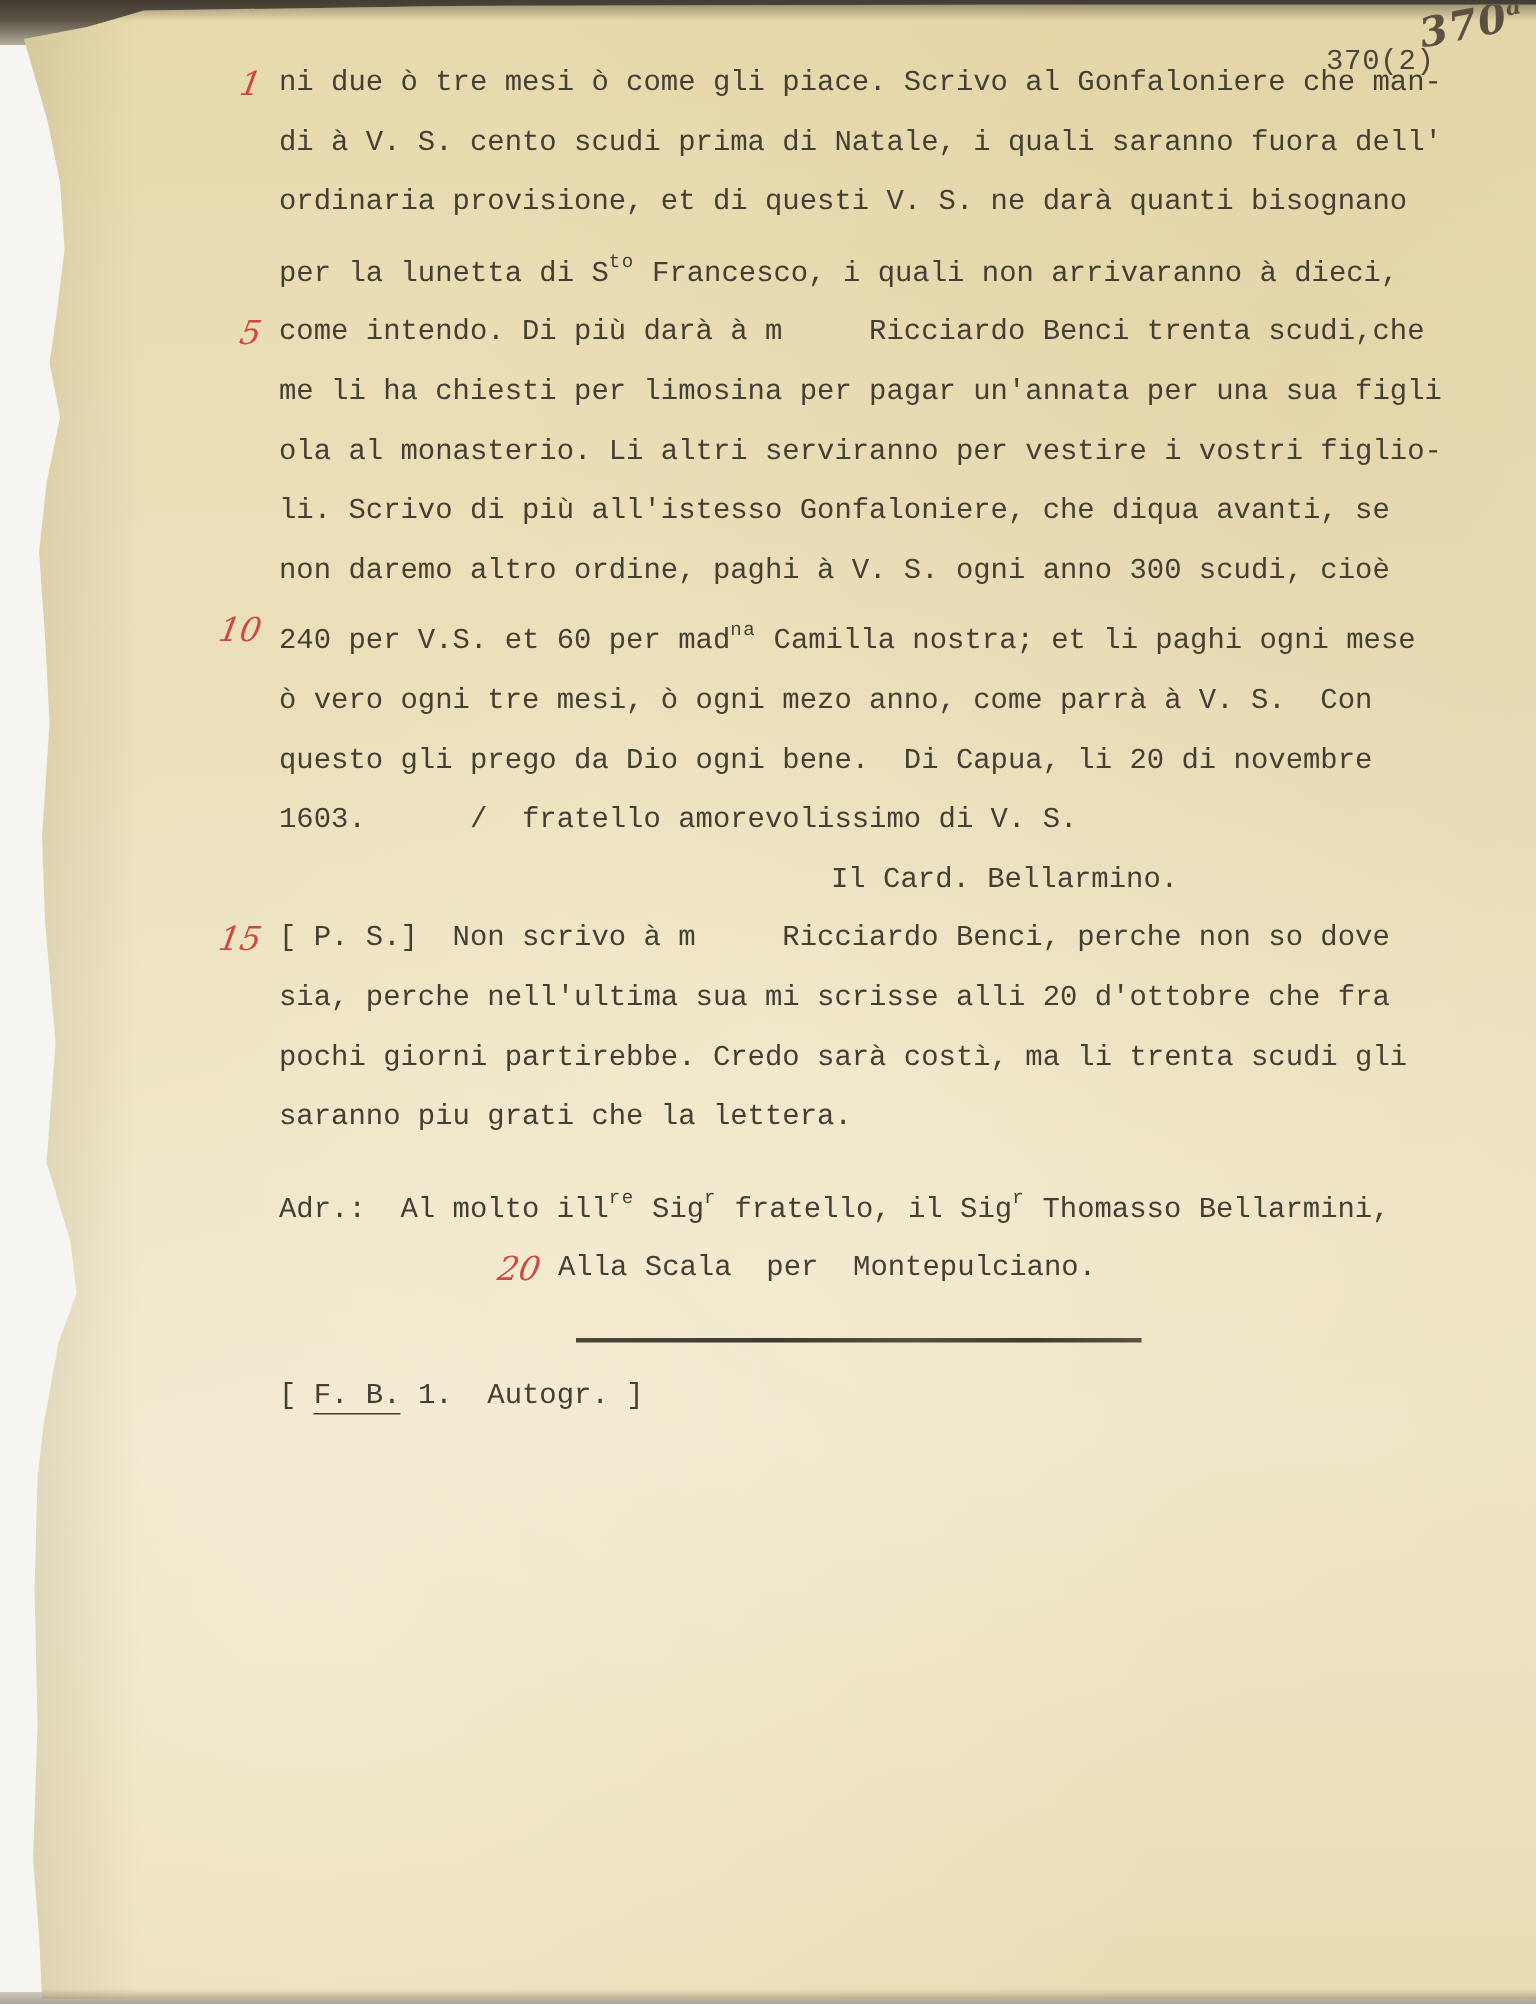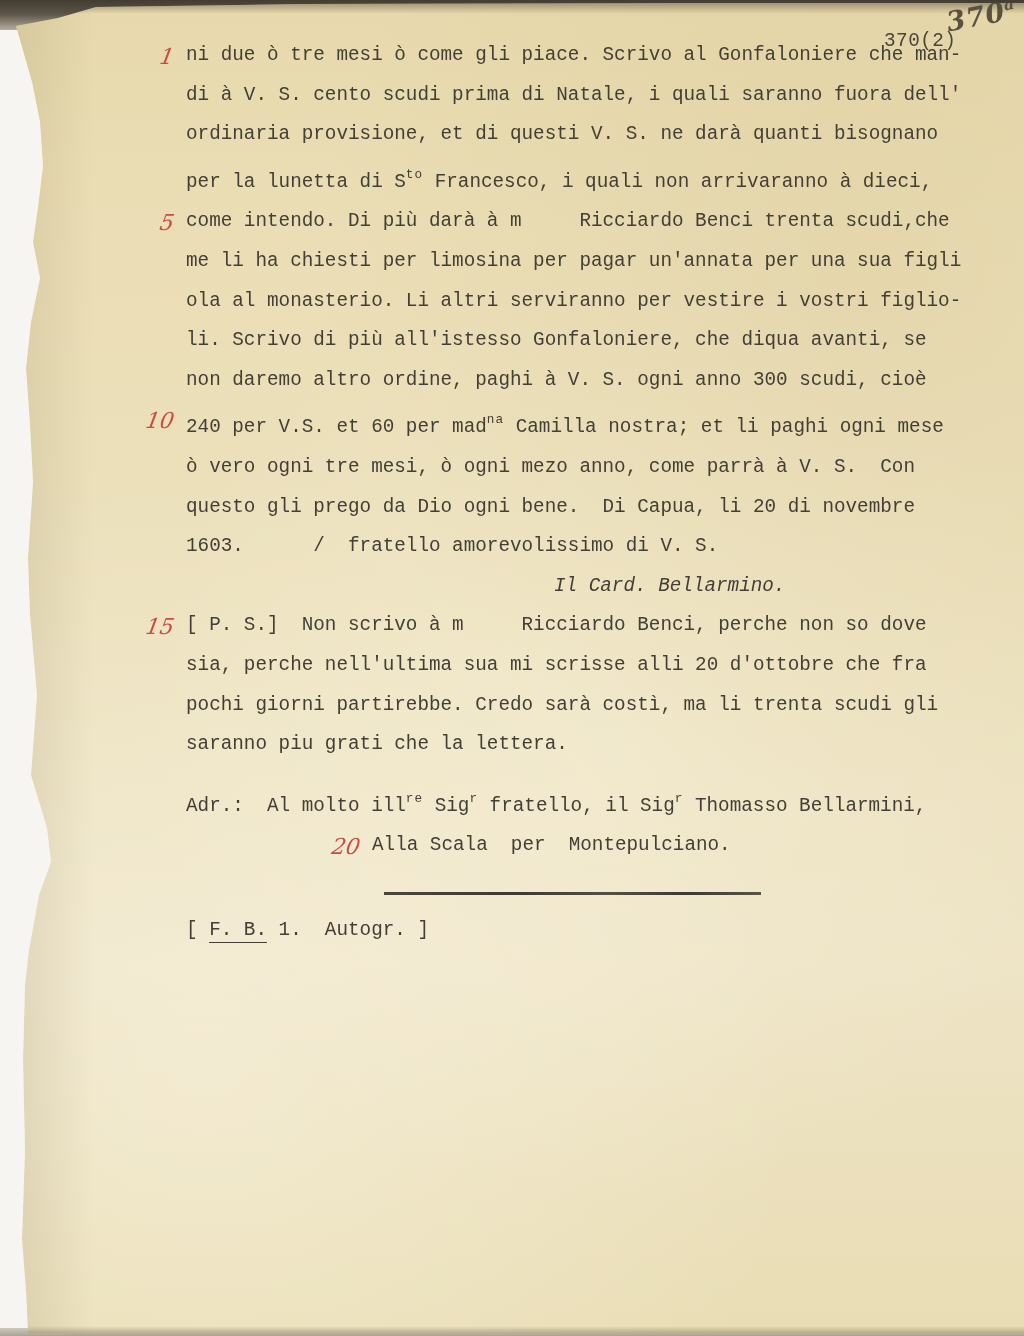--- a/index.html
+++ b/index.html
@@ -69,21 +69,21 @@
   }
   .line{position:relative;min-height:39.6px;}
   .line sup{font-size:0.66em;vertical-align:9px;letter-spacing:1px;margin-top:11px;}
   .useg{border-bottom:1.6px solid #433f35;padding-bottom:1px;}
   .mnum{
     position:absolute;left:-52px;top:1px;width:40px;text-align:right;
     font-family:"DejaVu Serif", serif;font-style:italic;
     font-size:22px;color:#cd4a42;transform:skewX(-10deg);
     border:none;
   }
-  .line.sig{margin-left:368px;font-style:italic;}
+  .line.sig{margin-left:368px;}
   .line.addr{margin-top:14px;}
   .line.addr2{margin-left:186px;}
   .rule{
     height:3px;width:377px;margin:26px 0 12px 198px;
     background:linear-gradient(90deg,#4a463c 0%,#3e3a31 35%,#55503f 60%,#3e3a31 80%,#5a5446 100%);
   }
   .line.archival{margin-top:16px;font-family:Liberation Mono, monospace;}
 </style>
 </head>
 <body>

